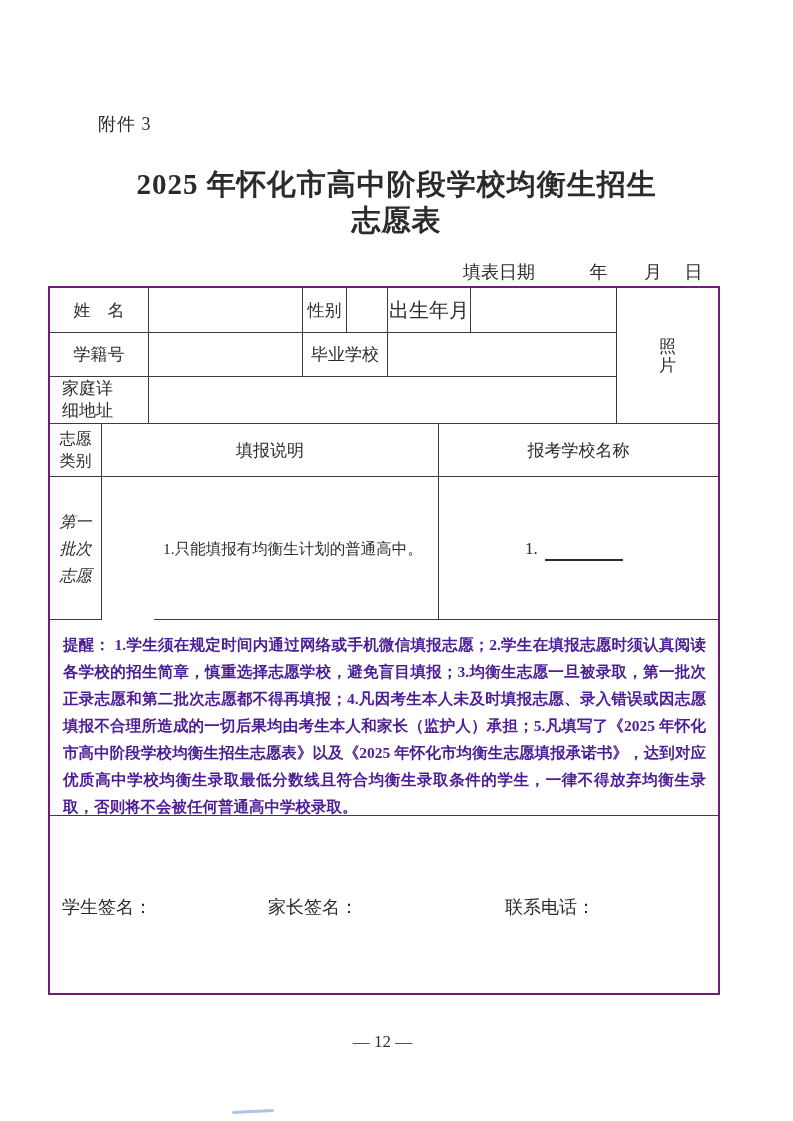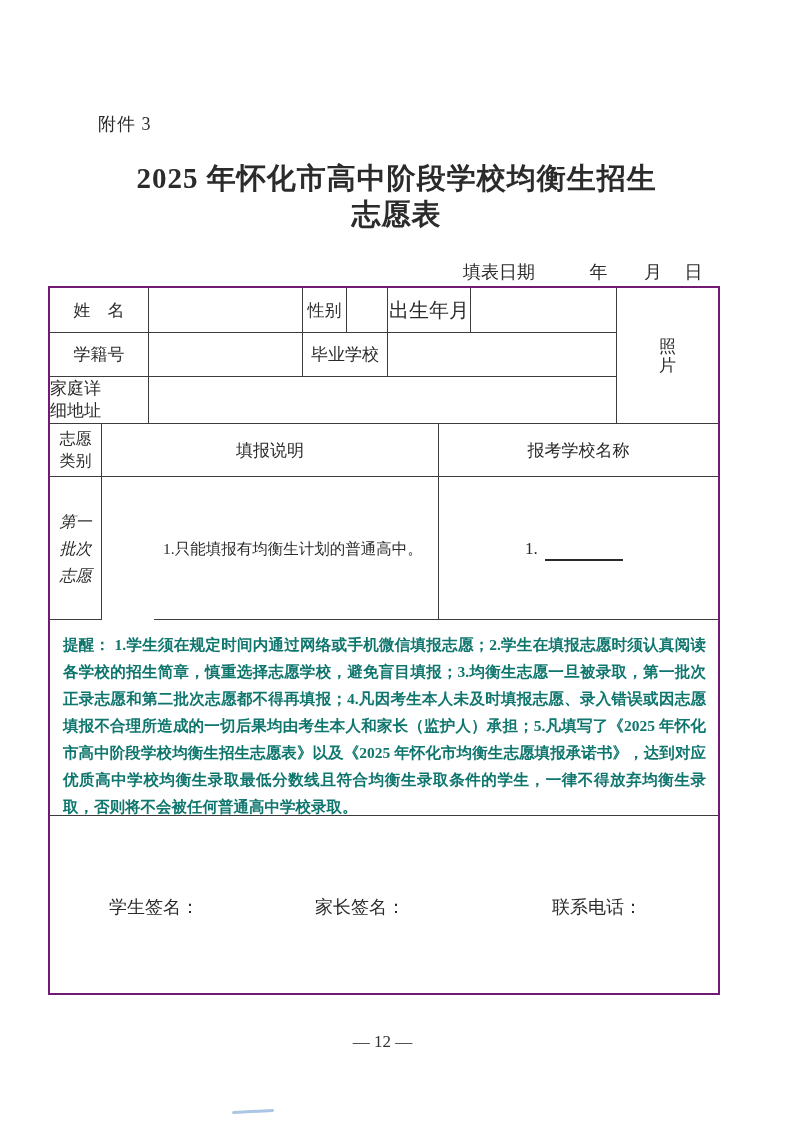--- a/index.html
+++ b/index.html
@@ -7,21 +7,21 @@
   body { font-family:"Liberation Serif", serif; }
   .page {
     position:relative; width:793px; height:1121px;
     background:#ffffff; color:#2b2b2b; overflow:hidden;
     margin:0 auto;
   }
   .attachment {
     position:absolute; left:98px; top:112px;
     font-size:18px; letter-spacing:1px;
   }
-  .title { position:absolute; left:0; width:100%; top:160px; text-align:center;
+  .title { position:absolute; left:0; width:100%; top:166px; text-align:center;
     font-weight:bold; font-size:29px; line-height:36px; letter-spacing:1px; }
   .date-line { position:absolute; left:463px; top:260px; font-size:18px; }
   .date-line .gap-l { margin-left:50px; }
   .date-line .gap-m { margin-left:32px; }
   .date-line .gap-s { margin-left:18px; }
 
   .form-table {
     position:absolute; left:48px; top:286px; width:672px; height:709px;
     border:2px solid #701a75;
   }
@@ -35,23 +35,23 @@
   .cell.left  { justify-content:flex-start; text-align:left; }
   .prelines { white-space:pre-line; }
   .v3 { font-size:16px; line-height:27px;font-style:italic; }
   .photo-cell { flex-direction:column; gap:28px; font-size:17px; }
   .instr-cell { font-size:15.5px; padding-left:9px; }
   .school-cell { justify-content:flex-start; padding-left:86px; font-size:17px; }
   .blank-line { display:inline-block; width:78px; height:1em;
     border-bottom:2px solid #2b2b2b; margin-left:7px; transform:translateY(4px); }
   .reminder-cell {
     display:block; text-align:justify; padding:11px 12px 0 13px;
-    font-size:15.5px; line-height:27px; font-weight:600; color:#0f766e;
+    font-size:15.5px; line-height:27px; font-weight:600; color:#4c1d95;
   }
-  .sig-label { position:absolute; top:80px; font-size:18px;margin-left:47px; }
+  .sig-label { position:absolute; top:80px; font-size:18px; }
   .footer { position:absolute; left:0; width:100%; top:1032px;
     text-align:center; font-size:17px; transform:translateX(-14px); color:#333; }
   .scan-artifact { position:absolute; left:232px; top:1110px; width:42px; height:3px;
     background:#8fb3dc; opacity:.75; transform:rotate(-3deg); border-radius:2px; }
 </style>
 </head>
 <body>
 
 <div class="page">
 
@@ -76,21 +76,21 @@
     <div class="cell" style="left:253px; top:0; width:44px; height:45px;">性别</div>
     <div class="cell" style="left:297px; top:0; width:41px; height:45px;"></div>
     <div class="cell" style="left:338px; top:0; width:83px; height:45px; font-size:20px;">出生年月</div>
     <div class="cell" style="left:421px; top:0; width:146px; height:45px;"></div>
 
     <div class="cell" style="left:0; top:45px; width:99px; height:44px;">学籍号</div>
     <div class="cell" style="left:99px; top:45px; width:154px; height:44px;"></div>
     <div class="cell" style="left:253px; top:45px; width:85px; height:44px;">毕业学校</div>
     <div class="cell" style="left:338px; top:45px; width:229px; height:44px;"></div>
 
-    <div class="cell left prelines" style="left:0; top:89px; width:99px; height:47px; line-height:22px;">家庭详
+    <div class="cell left prelines" style="left:0; top:89px; width:99px; height:47px; padding-left:12px; line-height:22px;">家庭详
 细地址</div>
     <div class="cell" style="left:99px; top:89px; width:468px; height:47px;"></div>
 
     <div class="cell no-r photo-cell prelines" style="left:567px; top:0; width:101px; height:136px; line-height:19px;">照
 片</div>
 
     <div class="cell prelines" style="left:0; top:136px; width:52px; height:53px; font-size:16px; line-height:22px;">志愿
 类别</div>
     <div class="cell" style="left:52px; top:136px; width:337px; height:53px;">填报说明</div>
     <div class="cell no-r" style="left:389px; top:136px; width:279px; height:53px;">报考学校名称</div>

